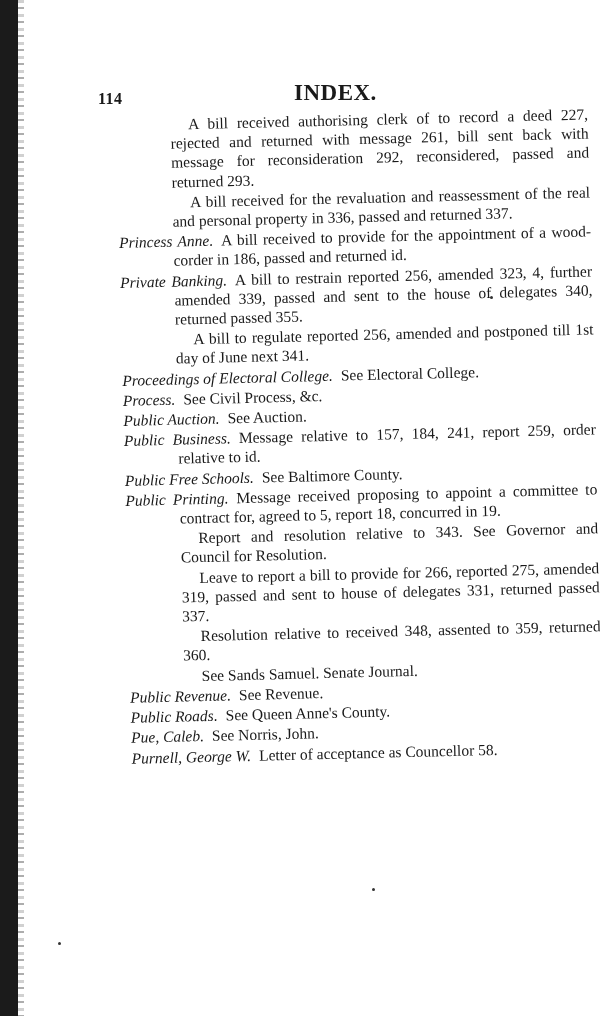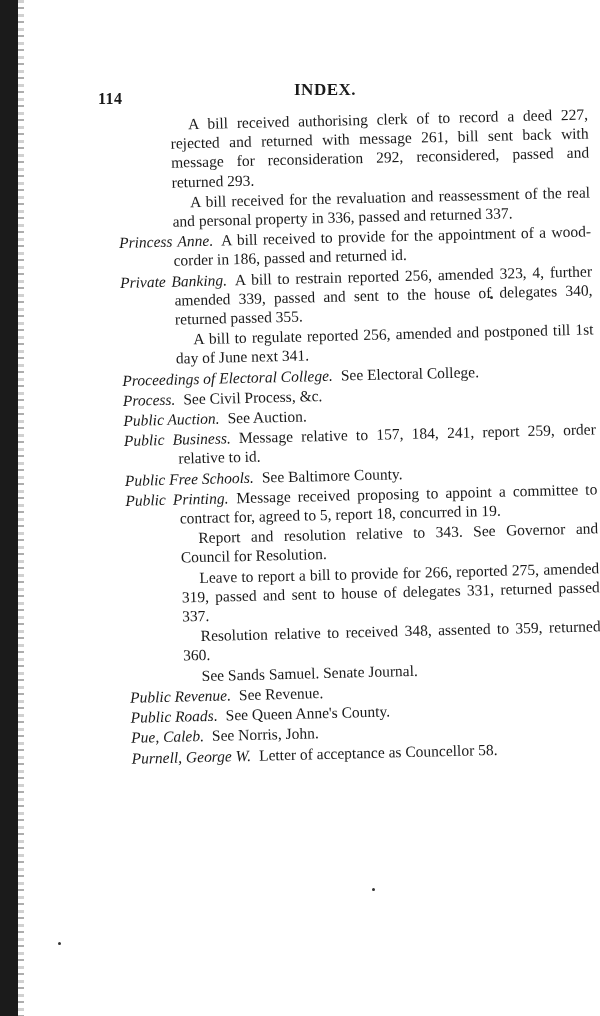--- a/index.html
+++ b/index.html
@@ -12,21 +12,21 @@
   }
   .binding-edge {
     position: absolute; left: 18px; top: 0; width: 6px; height: 1016px;
     background: repeating-linear-gradient(180deg, #bdbdbd 0 3px, #ffffff 3px 7px, #8a8a8a 7px 9px, #ffffff 9px 14px);
     opacity: 0.7;
   }
   .page-number {
     position: absolute; left: 98px; top: 90px; font-size: 16px; font-weight: bold; letter-spacing: 0.5px;
   }
   .running-head {
-    position: absolute; left: 294px; top: 80px; font-size: 17px; font-weight: bold; letter-spacing: 0.5px;
+    position: absolute; left: 294px; top: 80px; font-size: 23px; font-weight: bold; letter-spacing: 0.5px;
   }
   .content {
     position: absolute; left: 116px; top: 116px; width: 472px;
     font-size: 15.5px; line-height: 19.2px; transform: rotate(-1.4deg); transform-origin: 0 0;
   }
   .entry { margin: 0 0 1px 0; padding-left: 54px; text-indent: -54px; text-align: justify; }
   .entry.sub { padding-left: 54px; text-indent: 18px; }
   .term { font-style: italic; margin-right: 8px; }
   .speck { position: absolute; width: 3px; height: 3px; background: #333; border-radius: 50%; }
 </style>

